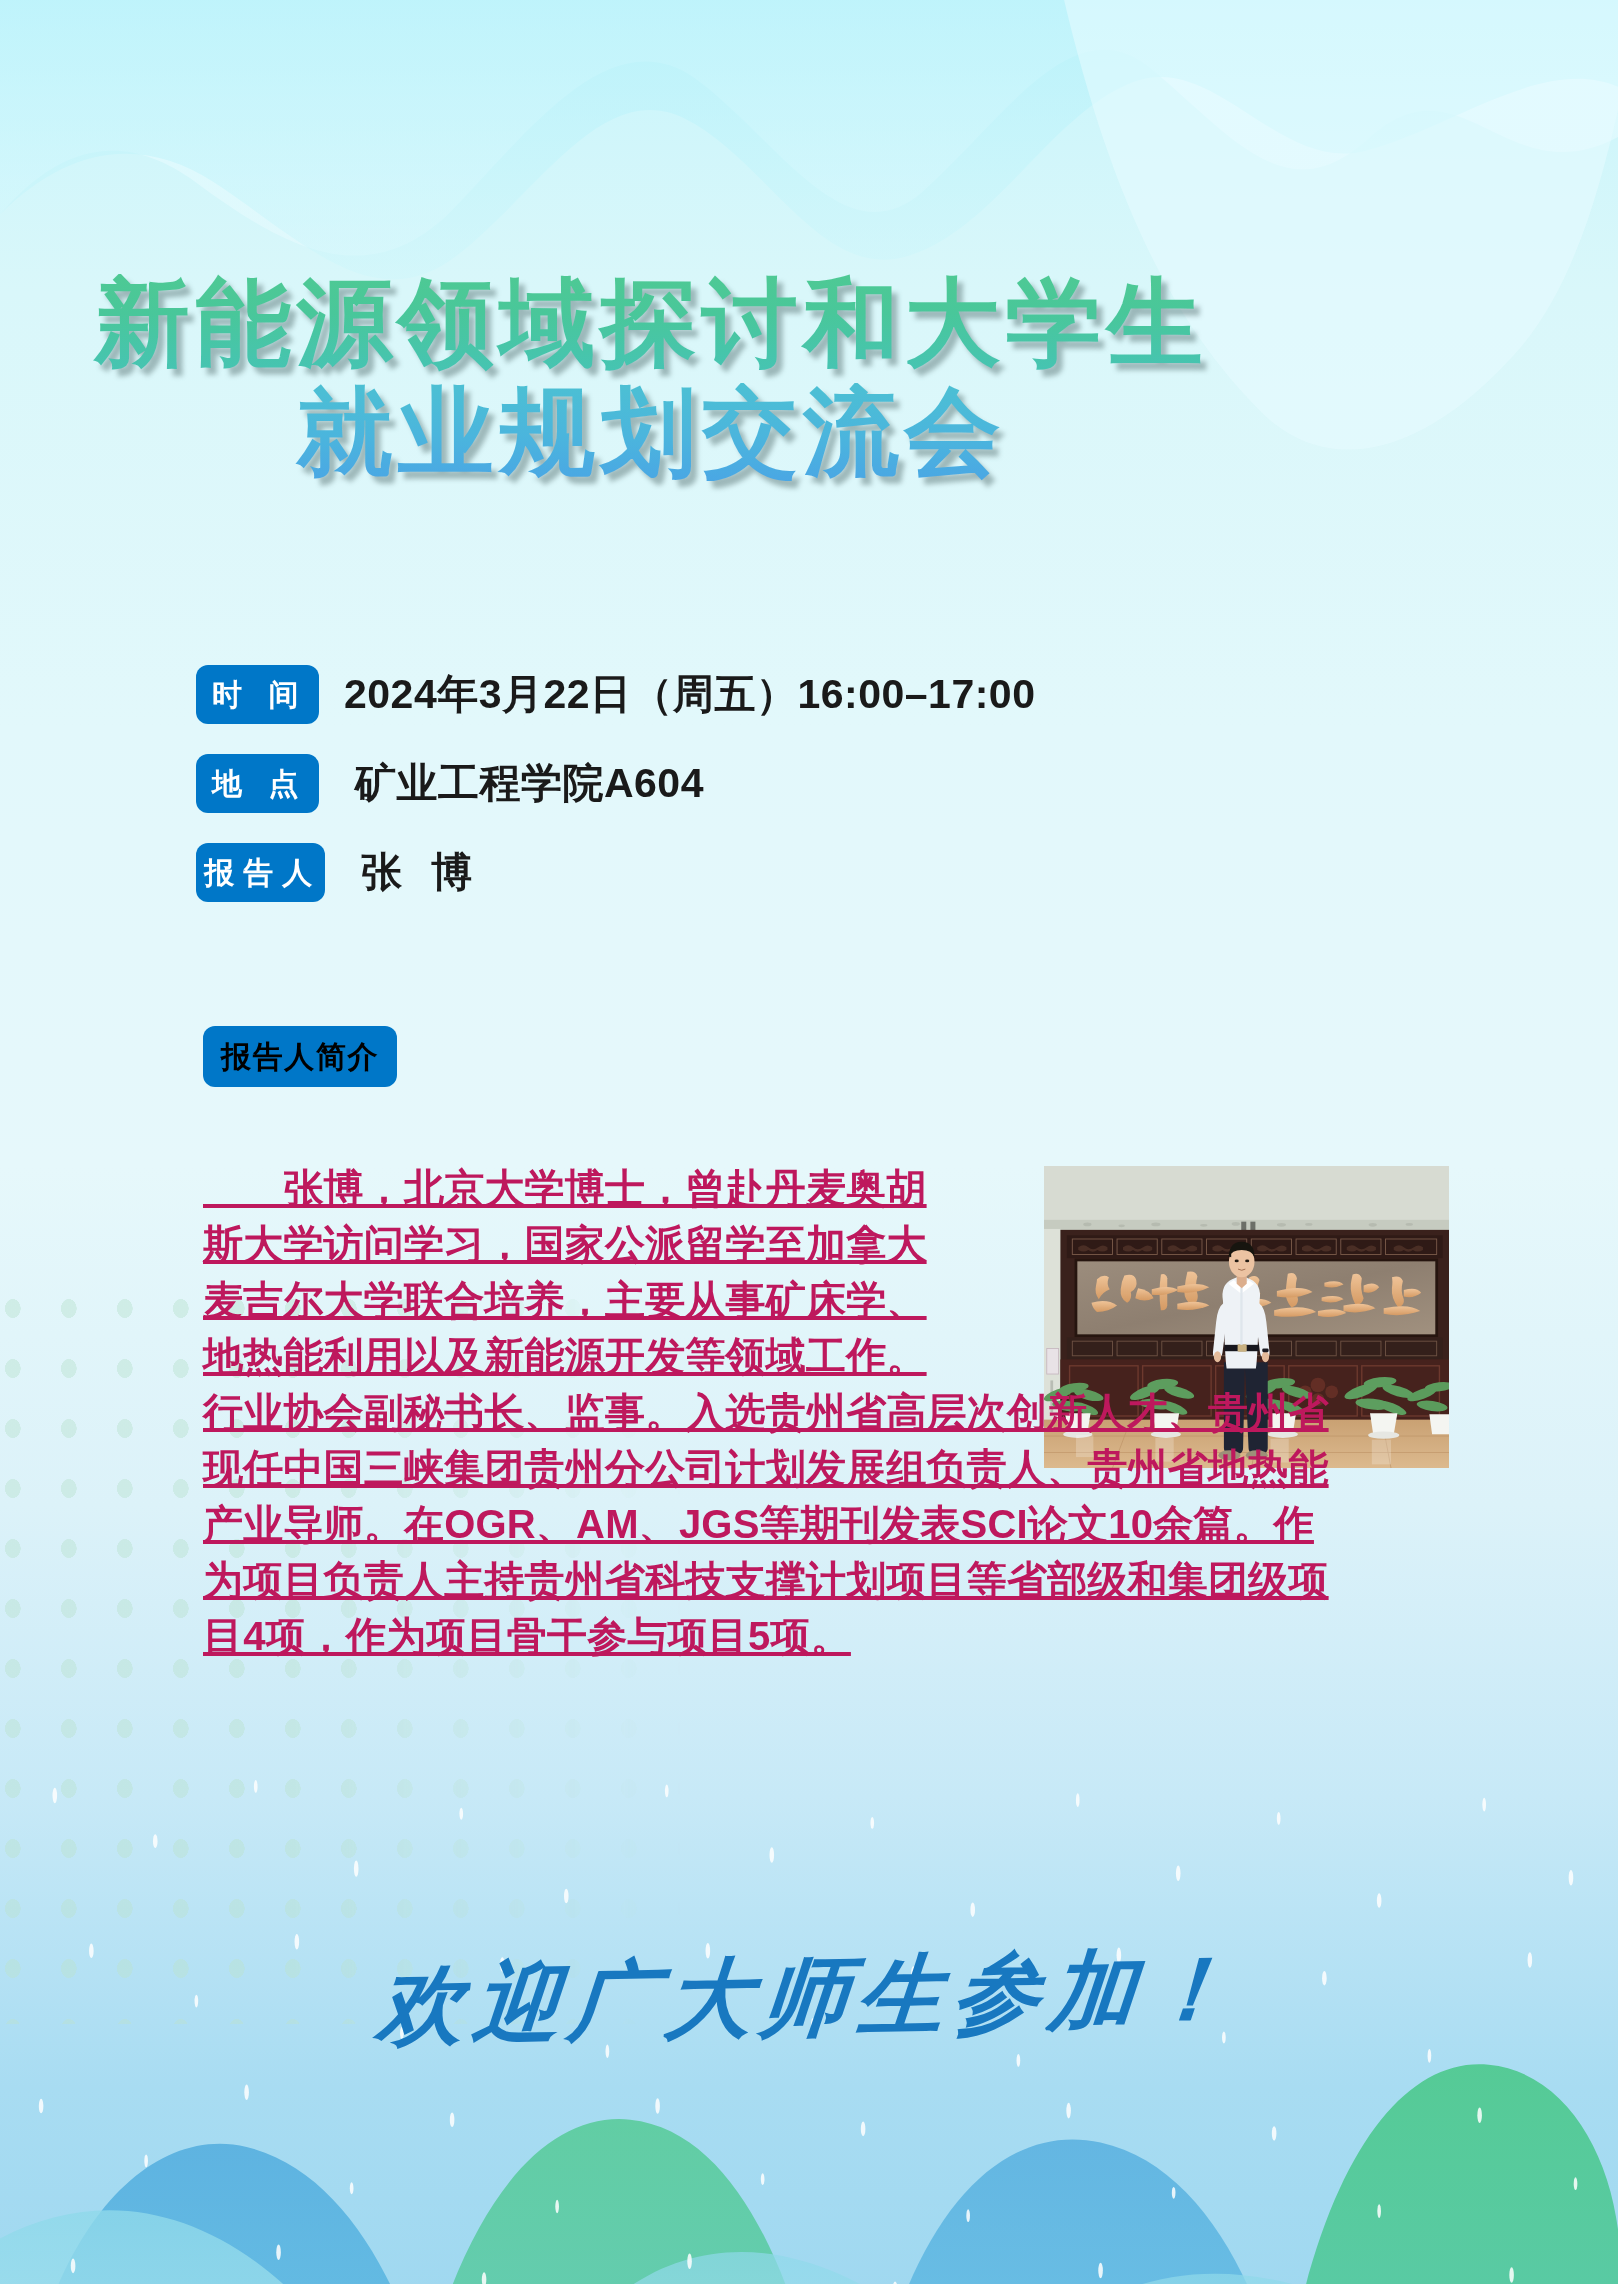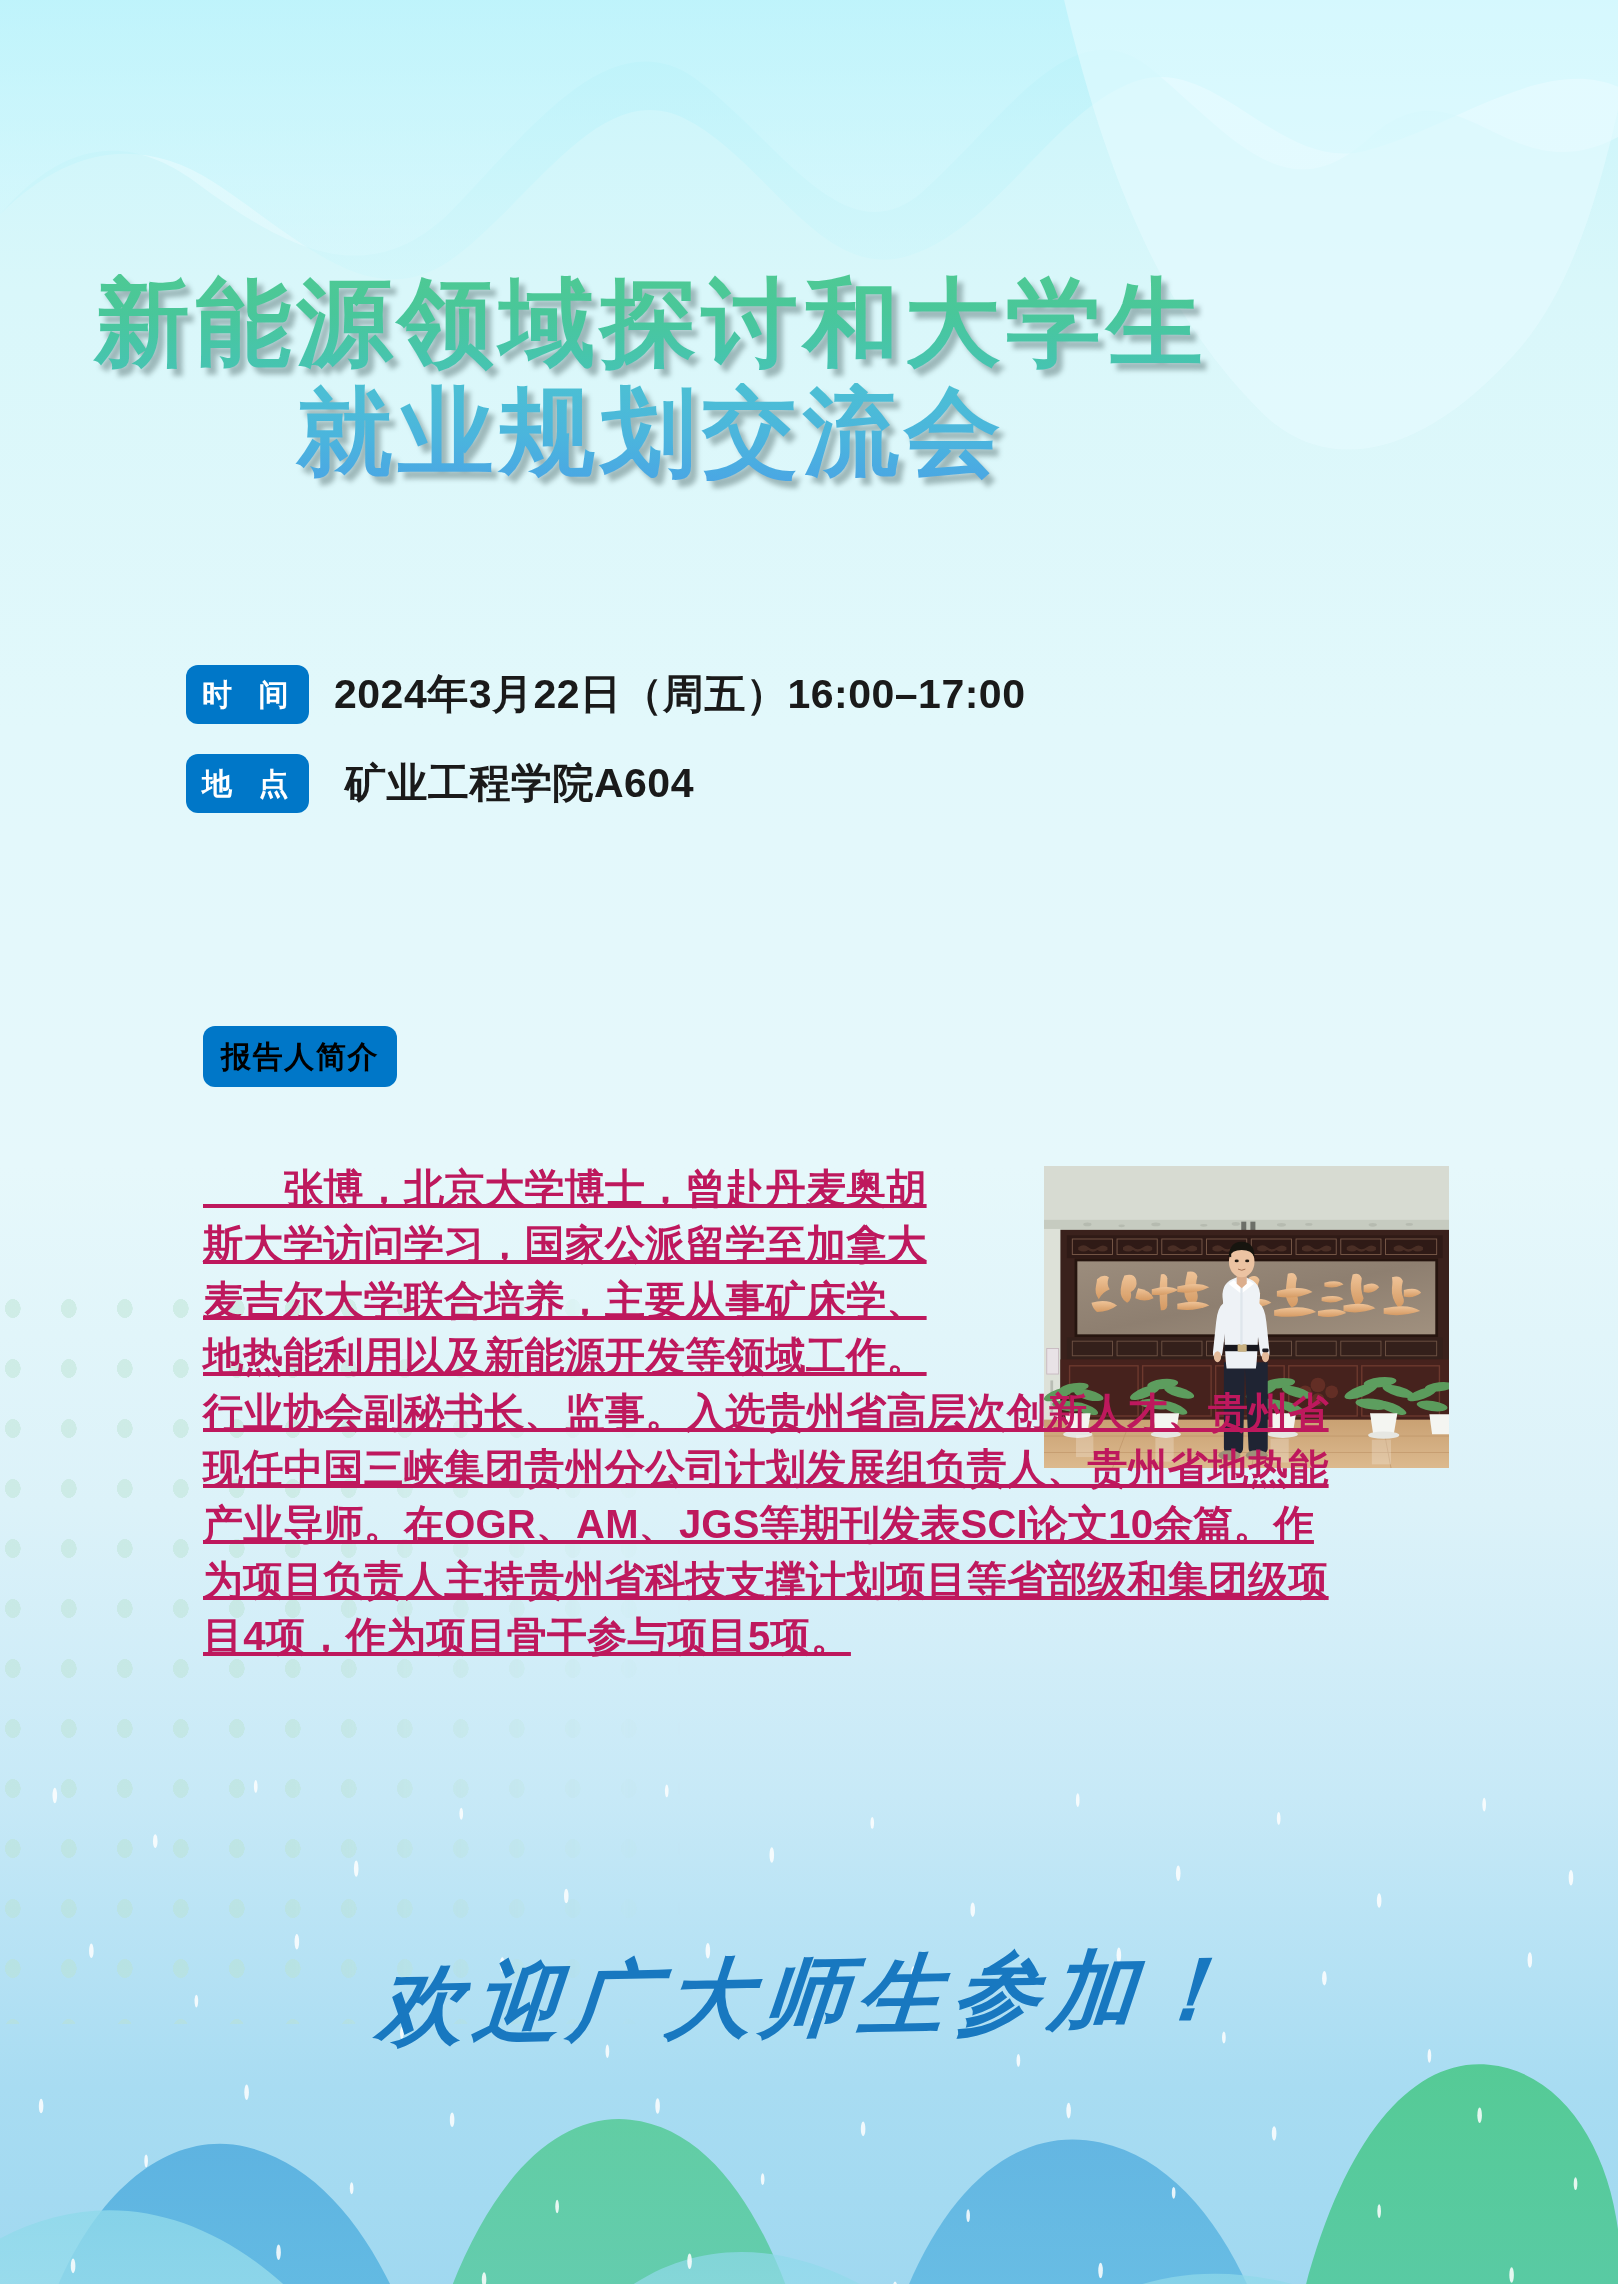--- a/index.html
+++ b/index.html
@@ -29,21 +29,21 @@
   .title-line{
     font-weight:bold;letter-spacing:.055em;line-height:1.02;
     font-size:96px;
     -webkit-background-clip:text;background-clip:text;color:transparent;
     filter:drop-shadow(6.4px 7.3px 2.7px rgba(70,95,95,.42));
   }
   .title-1{background-image:linear-gradient(180deg,#4ec994 0%,#49c79a 40%,#46c4b3 100%);}
   .title-2{margin-top:11px;background-image:linear-gradient(180deg,#4cc0d3 0%,#4bb5dd 55%,#4aa7e4 100%);}
 
   
-  .info{position:absolute;left:186px;top:665px;width:1188px;}
+  .info{position:absolute;left:196px;top:665px;width:1188px;}
   .info-row{display:flex;align-items:center;height:59px;margin-bottom:30px;}
   .badge{
     background:#0077c8;color:#fff;border-radius:12px;
     font-size:30px;font-weight:bold;line-height:1;
     display:flex;align-items:center;justify-content:center;
     min-width:123px;height:59px;letter-spacing:.30em;
     padding:0 3.7px 0 8.2px;box-sizing:border-box;
   }
   .info-val{
     margin-left:25px;color:#1a1a1a;font-weight:bold;
@@ -214,20 +214,24 @@
     <div class="info-row">
       <div class="badge">时 间</div>
       <div class="info-val">2024年3月22日（周五）16:00–17:00</div>
     </div>
 
     <div class="info-row">
       <div class="badge">地 点</div>
       <div class="info-val loc">矿业工程学院A604</div>
     </div>
 
+    <div class="info-row">
+      <div class="badge">报告人</div>
+      <div class="info-val spk">张 博</div>
+    </div>
 
   </div>
 
   <div class="bio-badge">报告人简介</div>
 
   <div class="photo">
     <svg viewBox="0 0 887 662" preserveAspectRatio="none">
       <defs>
         <linearGradient id="floorG" x1="0" y1="0" x2="0" y2="1">
           <stop offset="0%" stop-color="#c9a173"></stop>

